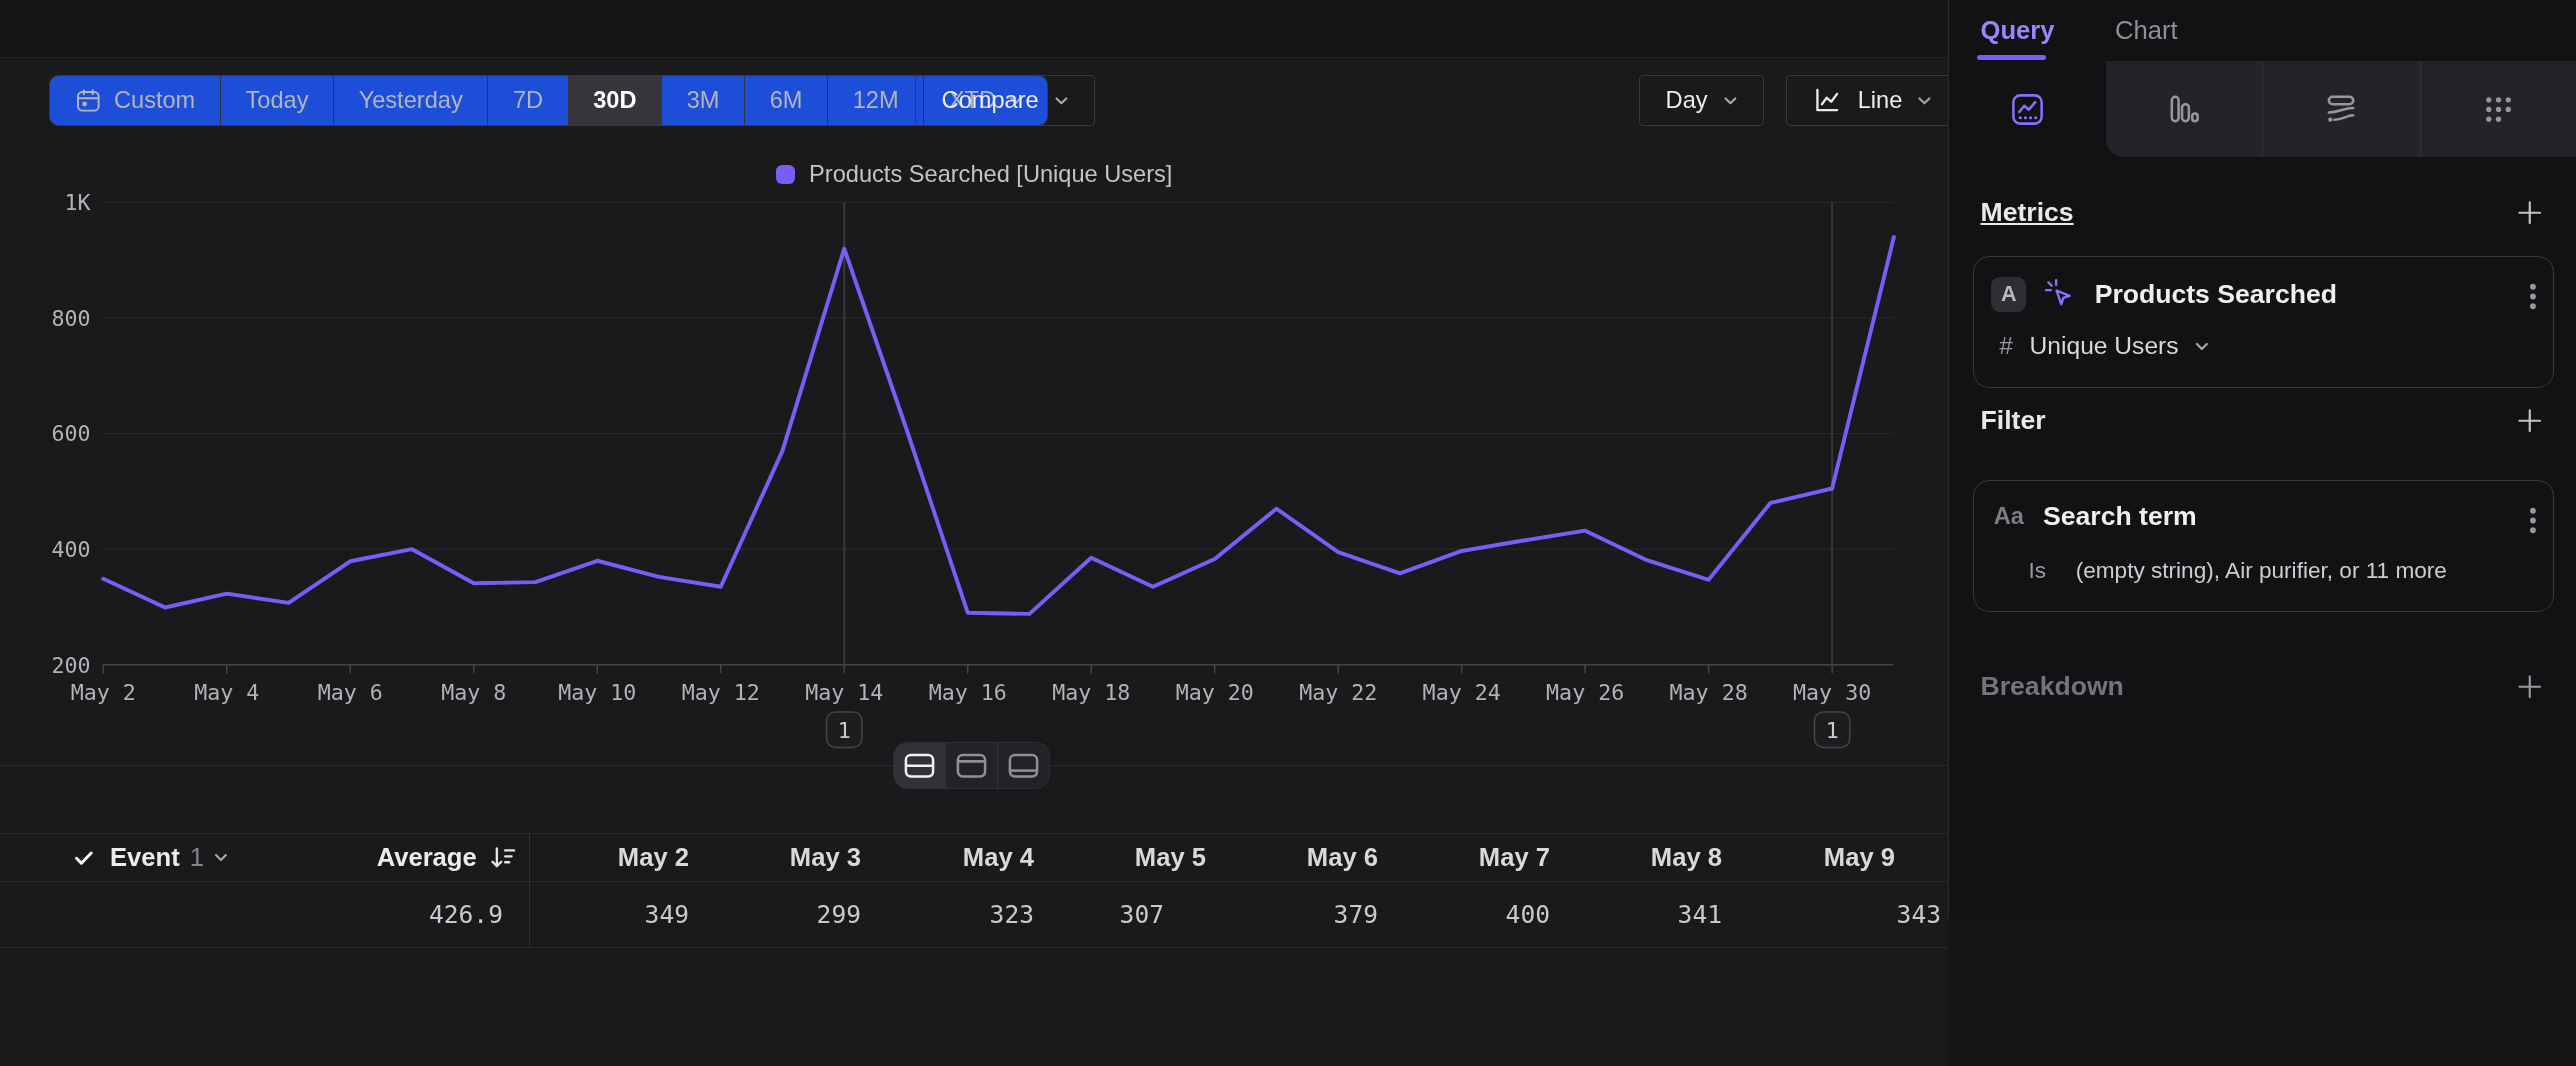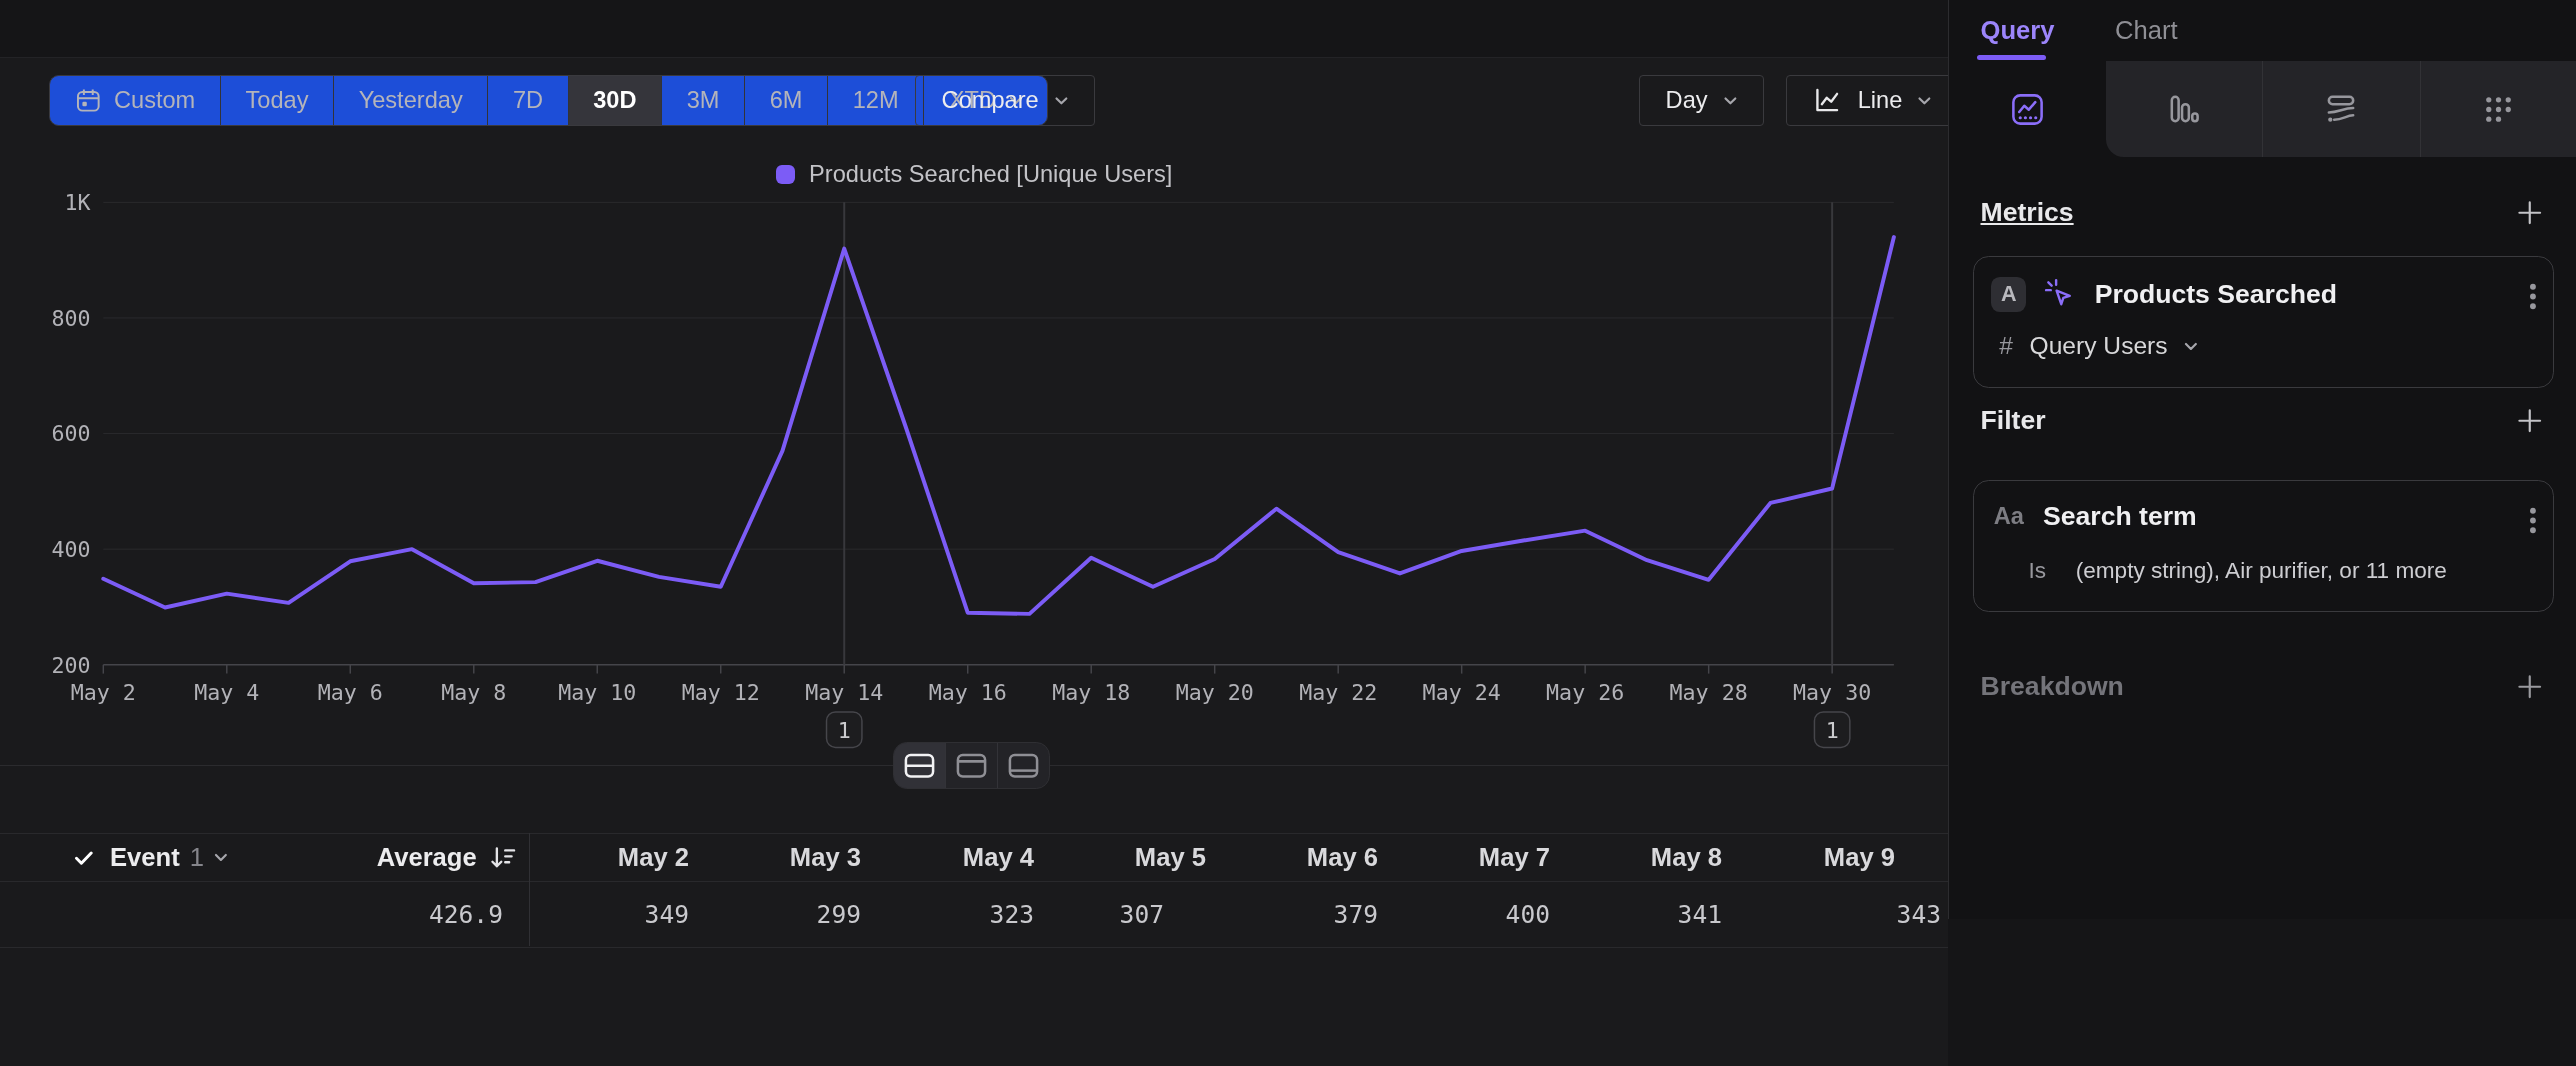--- a/index.html
+++ b/index.html
@@ -402,21 +402,21 @@
     </div>
     <span class="kebab icn">
       <svg width="7.9" height="35" viewBox="0 0 8 36" fill="#97979d">
           <circle cx="4" cy="8" r="3"></circle>
           <circle cx="4" cy="18" r="3"></circle>
           <circle cx="4" cy="28" r="3"></circle>
         </svg>
     </span>
     <div class="metric-row2">
       <span class="hash">#</span>
-      <span class="agg-label">Query Users</span>
+      <span class="agg-label">Unique Users</span>
       <span class="icn">
         <svg width="13.8" height="8.9" viewBox="0 0 14 9" fill="none">
             <path d="M2 2l5 5 5-5" stroke="#a6a6ac" stroke-width="2.2" stroke-linecap="round" stroke-linejoin="round"></path>
           </svg>
       </span>
     </div>
   </div>
 
   <div class="section-head" id="filter-head">
     <span>Filter</span>

